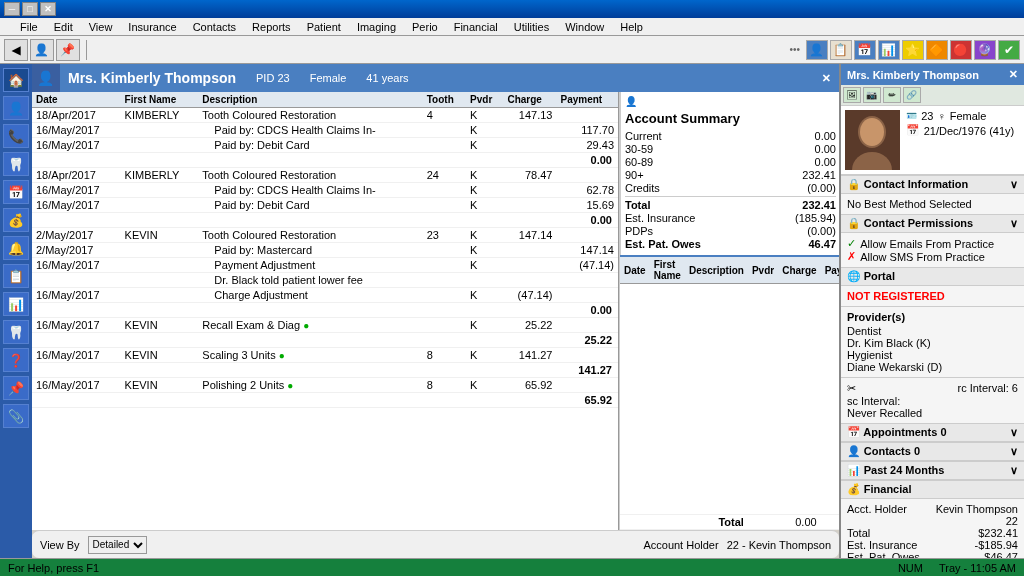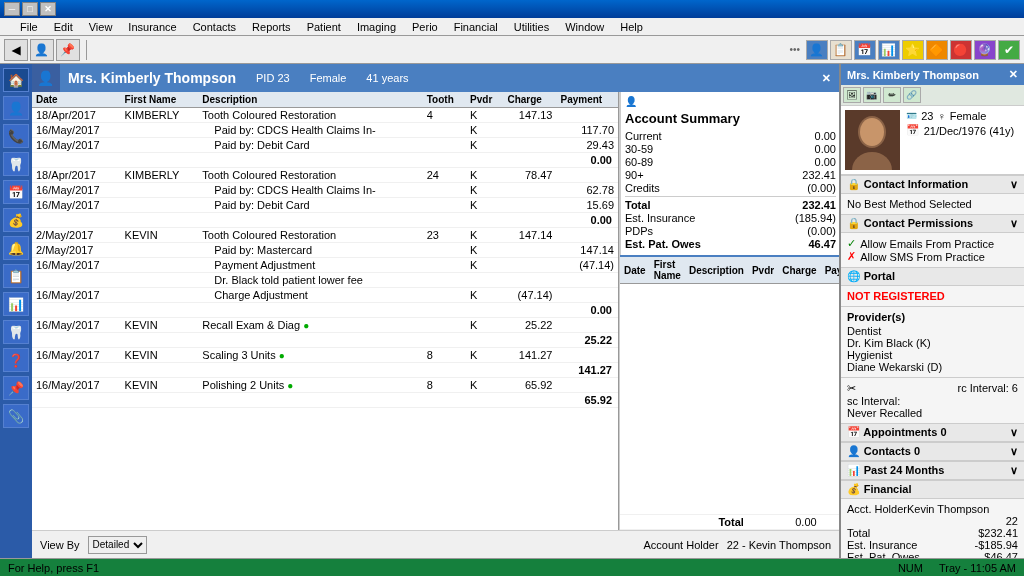--- a/index.html
+++ b/index.html
@@ -222,20 +222,21 @@
     
     .view-by-bar {
       background: #f0f0f0;
       height: 28px;
       display: flex;
       align-items: center;
       padding: 0 8px;
       border-top: 1px solid #ccc;
       gap: 8px;
       font-size: 10px;
+      border-radius: 7px;
     }
     select.view-select {
       font-size: 10px;
       height: 18px;
       border: 1px solid #999;
     }
 
     .patient-header-wrapper {
       display: flex;
       align-items: center;
@@ -740,21 +741,21 @@
         <span>∨</span>
       </div>
 
       <div class="section-header">
         <span>
           <span style="color:#cc8800;">💰</span>
           <span>Financial</span>
         </span>
       </div>
       <div class="section-content">
-        <div style="display:flex;">
+        <div style="display:flex;justify-content:space-between;">
           <span>Acct. Holder</span>
           <span>Kevin Thompson</span>
         </div>
         <div style="text-align:right;">22</div>
         <div style="display:flex;justify-content:space-between;">
           <span>Total</span>
           <span>$232.41</span>
         </div>
         <div style="display:flex;justify-content:space-between;">
           <span>Est. Insurance</span>

